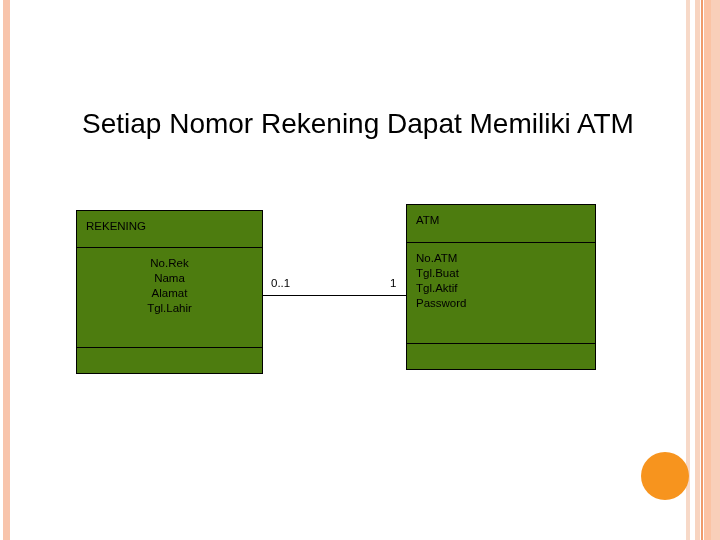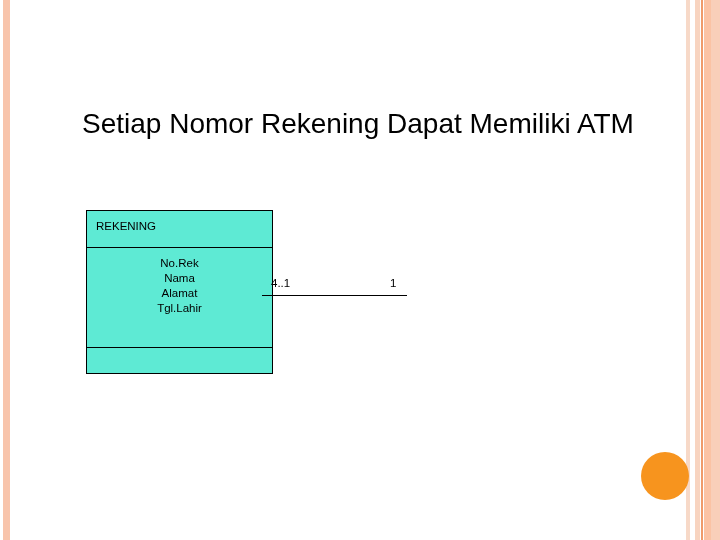--- a/index.html
+++ b/index.html
@@ -50,24 +50,23 @@
     left: 82px;
     top: 108px;
     font-size: 28px;
     color: #000000;
     white-space: nowrap;
   }
 
   
   .uml-class {
     position: absolute;
-    background: #5eead4;
+    background: #4d7c0f;
     border: 1.5px solid #000000;
     box-sizing: border-box;
-    margin-left: 10px;
   }
   .uml-compartment {
     box-sizing: border-box;
     padding: 8px 9px 0 9px;
     font-size: 11.5px;
     line-height: 15px;
     color: #000000;
   }
   .uml-name-compartment {
     border-bottom: 1.5px solid #000000;
@@ -145,20 +144,32 @@
     </div>
     <div class="uml-compartment uml-attr-compartment">
       <div>No.Rek</div>
       <div>Nama</div>
       <div>Alamat</div>
       <div>Tgl.Lahir</div>
     </div>
     <div class="uml-compartment uml-op-compartment"></div>
   </div>
 
+  <div class="uml-class" id="class-atm">
+    <div class="uml-compartment uml-name-compartment">
+      <div>ATM</div>
+    </div>
+    <div class="uml-compartment uml-attr-compartment">
+      <div>No.ATM</div>
+      <div>Tgl.Buat</div>
+      <div>Tgl.Aktif</div>
+      <div>Password</div>
+    </div>
+    <div class="uml-compartment uml-op-compartment"></div>
+  </div>
 
   <div class="association-line"></div>
-  <div class="multiplicity" id="mult-source">4..1</div>
+  <div class="multiplicity" id="mult-source">0..1</div>
   <div class="multiplicity" id="mult-target">1</div>
 
   <div class="deco-circle"></div>
 
 </div>
 
 </body></html>

